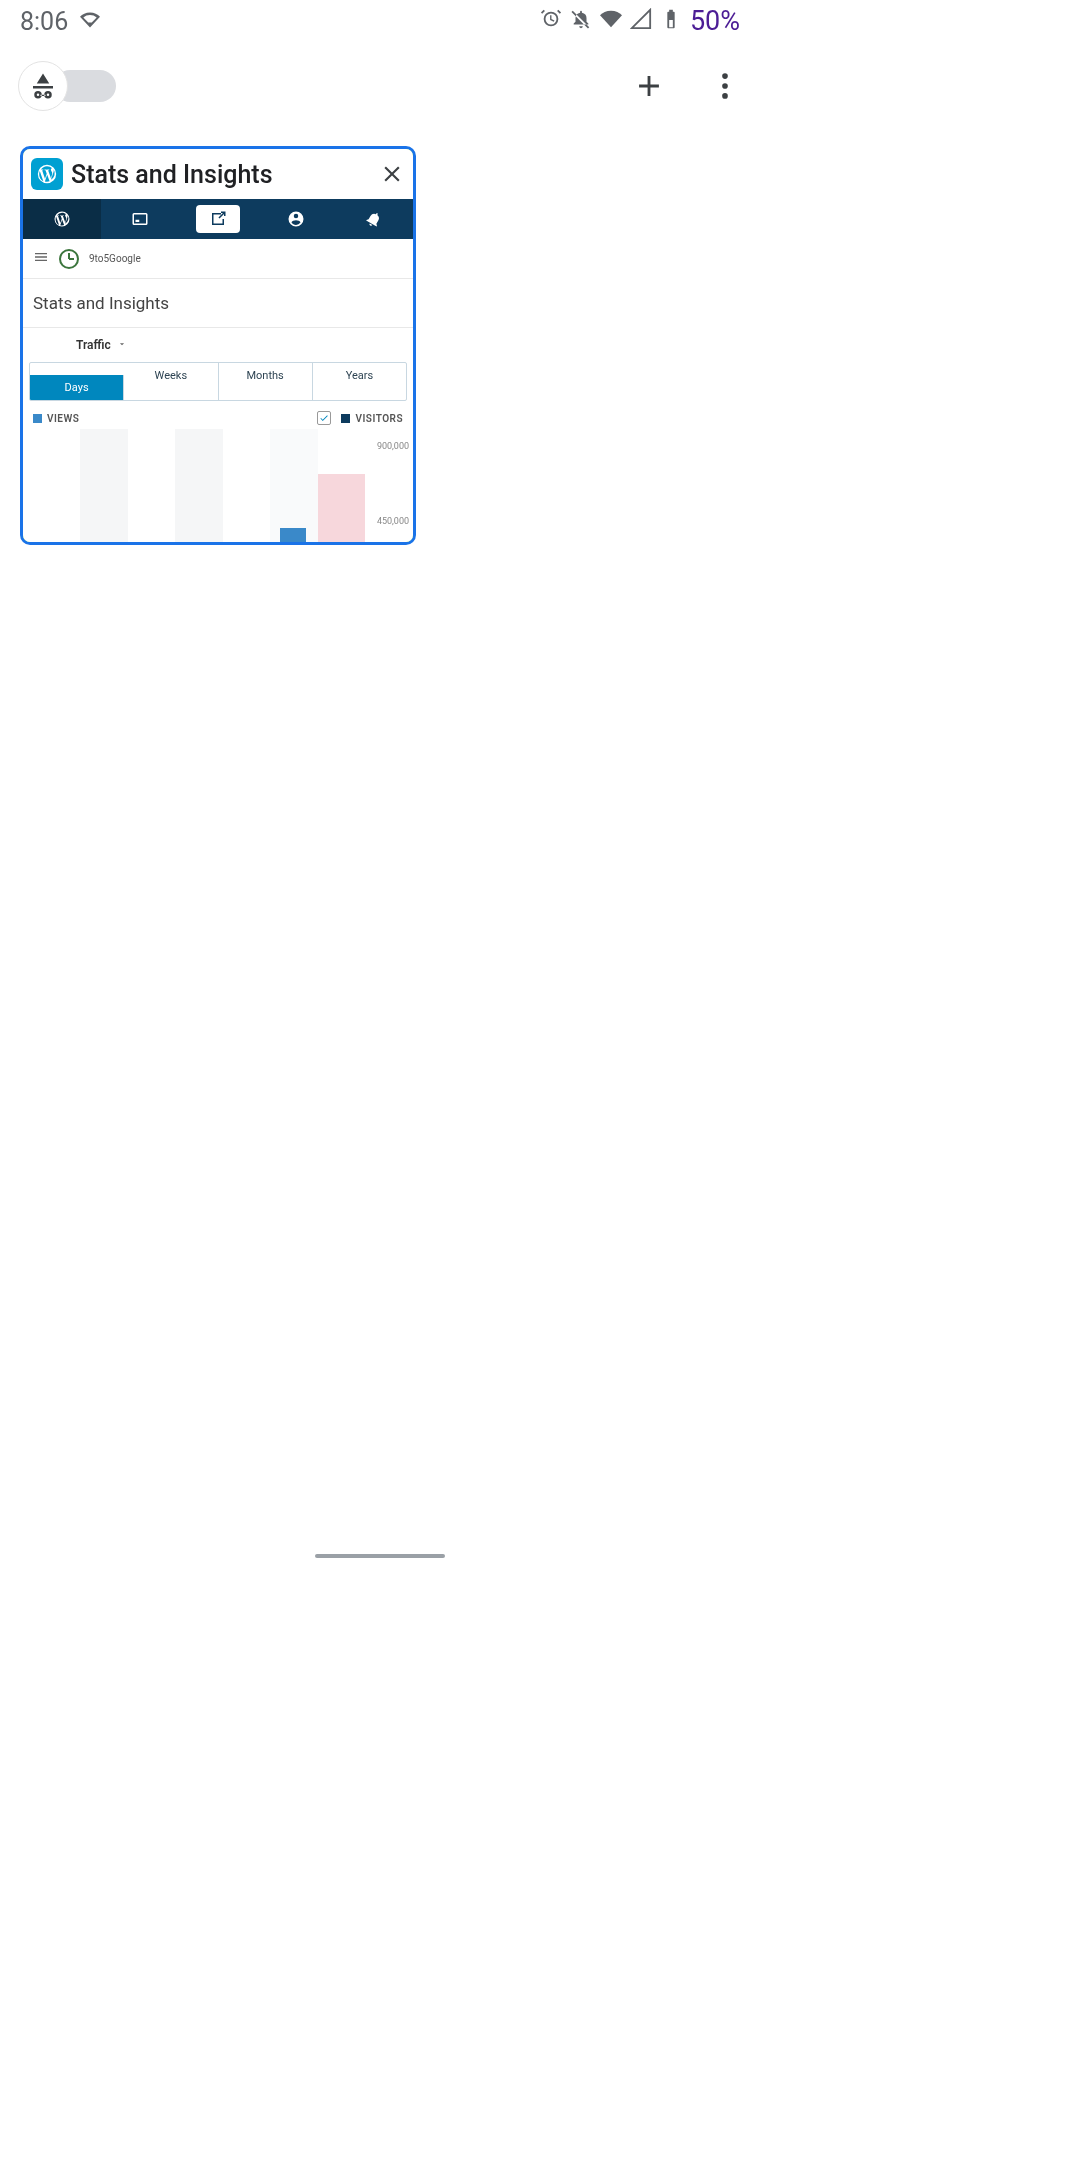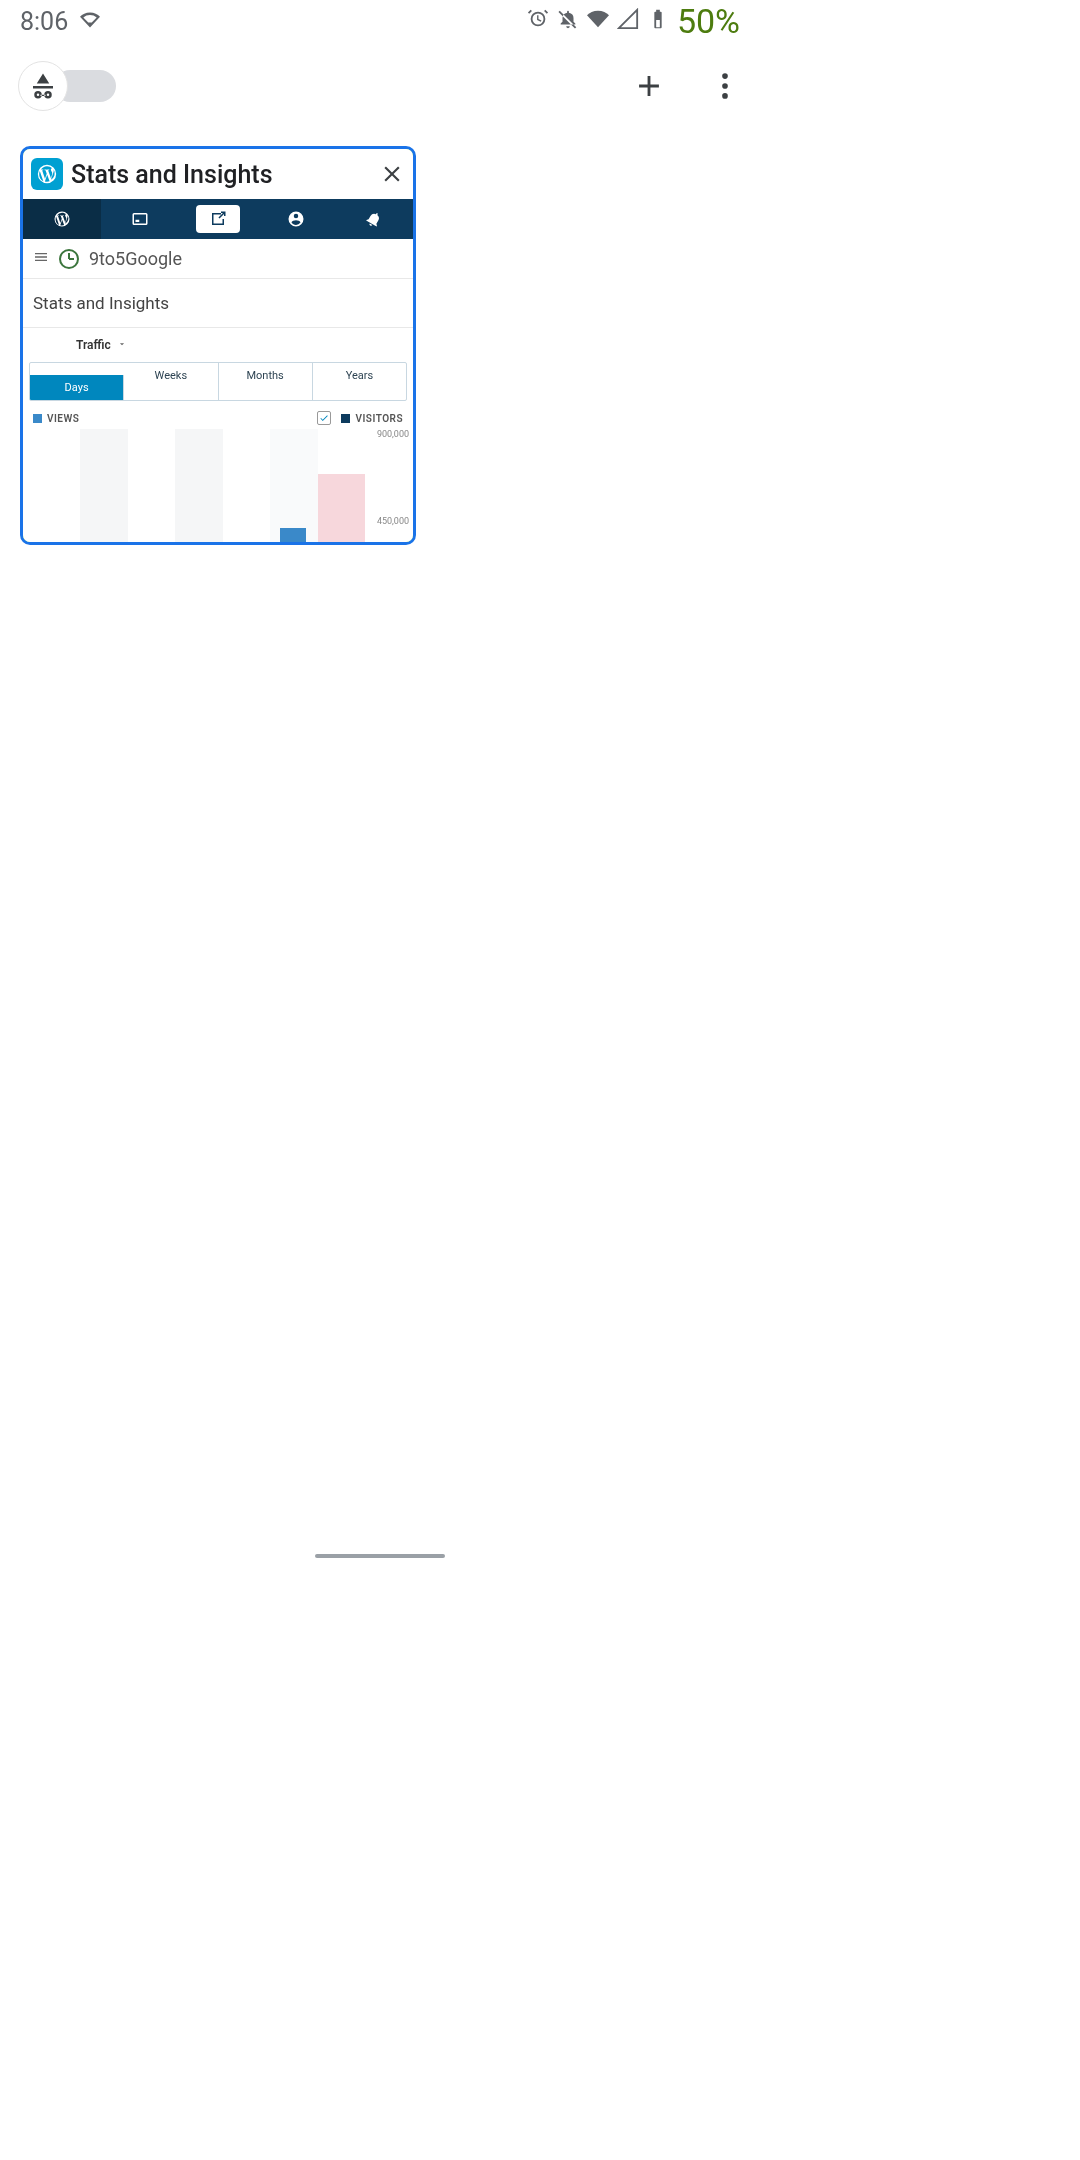--- a/index.html
+++ b/index.html
@@ -3,21 +3,21 @@
 <meta charset="utf-8">
 <style>
   * { box-sizing: border-box; margin: 0; padding: 0; }
   html, body { width: 100%; height: 100%; font-family: Roboto, Arial, sans-serif; background:#fff; color:#202124; }
   .screen { width: 760px; height: 1560px; transform-origin: top left; position: relative; }
   
   .status-bar { height: 42px; display:flex; align-items:center; justify-content:space-between; padding:0 20px; font-size:25px; color:#5f6368; font-weight:400;}
   .status-left { display:flex; align-items:center; gap:12px;}
   .status-right { display:flex; align-items:center; gap:8px;}
   .status-right svg { width:22px; height:22px; fill:#5f6368;}
-  .batt-text { font-size:34px; color:#4d7c0f;}
+  .batt-text { font-size:27px; color:#4c1d95;}
   
   .browser-bar { height: 88px; display:flex; align-items:center; justify-content:space-between; padding:0 18px;}
   .toggle-group { display:flex; align-items:center;}
   .track { width:62px; height:32px; background:#dadce0; border-radius:16px; margin-left:-14px;}
   .incog-circle { width:50px; height:50px; border-radius:50%; background:#fff; border:1px solid #e3e3e3; display:flex; align-items:center; justify-content:center; position:relative; z-index:2;}
   .incog-circle svg { width:30px; height:30px; fill:#3c4043;}
   .bar-right { display:flex; align-items:center; gap:42px;}
   .bar-right svg { width:34px; height:34px; fill:#3c4043;}
   .icon-btn { display:flex; align-items:center; justify-content:center; cursor:pointer;}
   
@@ -35,21 +35,21 @@
   .wp-nav .cell.first { background:#0a2d46;}
   .wp-nav .cell.active { }
   .wp-nav .sq { width:44px; height:28px; border-radius:4px; background:#fff; display:flex; align-items:center; justify-content:center;}
   .wp-nav svg { width:18px; height:18px; fill:#fff;}
   .wp-nav .sq svg { fill:#0d3b5e;}
   .site-row { height:40px; display:flex; align-items:center; gap:10px; padding:0 10px; border-bottom:1px solid #e8e8e8;}
   .ham svg { width:16px; height:16px; fill:#666;}
   .clock { width:20px; height:20px; border:2px solid #3c763d; border-radius:50%; position:relative;}
   .clock:before { content:''; position:absolute; width:2px; height:6px; background:#3c763d; left:7px; top:2px;}
   .clock:after { content:''; position:absolute; width:5px; height:2px; background:#3c763d; left:8px; top:7px;}
-  .site-name { font-size:18px; color:#555;}
+  .site-name { font-size:10px; color:#555;}
   .section-title { font-size:17px; color:#444; padding:14px 10px; border-bottom:1px solid #e8e8e8;}
   .traffic-row { padding:10px 10px 6px; font-size:12px; font-weight:600; color:#333; display:flex; align-items:center; gap:6px;margin-left:43px;}
   .traffic-row svg { width:10px; height:10px; fill:#666;}
   .seg-control { margin:4px 6px 0; display:flex; border:1px solid #c8d7e1; border-radius:2px; overflow:hidden;}
   .seg { flex:1; text-align:center; font-size:11px; padding:6px 0; color:#2e4453; border-right:1px solid #c8d7e1;}
   .seg:last-child { border-right:none;}
   .seg.active { background:#0087be; color:#fff;margin-top:12px;}
   .legend-row { display:flex; align-items:center; padding:10px 10px 4px; font-size:10px; color:#555; font-weight:600; letter-spacing:0.5px;}
   .legend-left, .legend-right { display:flex; align-items:center; gap:5px;}
   .legend-row .sw { width:9px; height:9px; background:#3a89c9;}
@@ -210,21 +210,21 @@
                 <svg viewBox="0 0 24 24">
                   <path d="M9 16.2L4.8 12 3.4 13.4 9 19l12-12-1.4-1.4z"></path>
                 </svg>
               </span>
             <span class="sw dark"></span>
             <span>VISITORS</span>
           </div>
         </div>
         <div class="chart-zone">
           <div class="y-labels">
-            <div style="top:0">900,000</div>
+            <div style="top:12px">900,000</div>
             <div style="top:87px">450,000</div>
           </div>
           <div class="bars">
             <div class="bar-slot">
                 <div style="width:100%;height:100%"></div>
               </div>
             <div class="bar-slot">
                 <div class="ghost"></div>
               </div>
             <div class="bar-slot">

